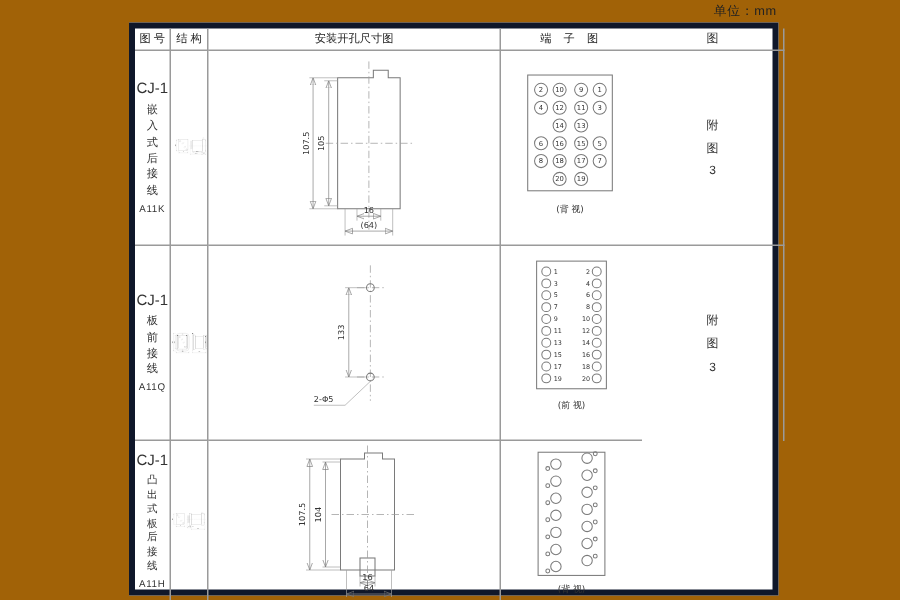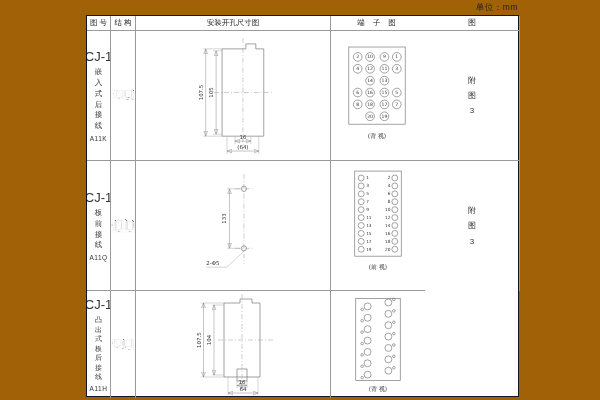--- a/index.html
+++ b/index.html
@@ -1,29 +1,29 @@
 <!DOCTYPE html>
 <html><head>
 <meta charset="utf-8">
 <style>
   html,body{margin:0;padding:0;background:#fff;}
   .page{position:relative;width:600px;height:400px;background:#a16207;overflow:hidden;
         font-family:"Liberation Sans",sans-serif;color:#333;}
   .unit{position:absolute;top:2px;right:82px;font-size:8.5px;color:#222;letter-spacing:.5px;}
   .tbl{position:absolute;left:86px;top:15px;width:433px;height:382px;box-sizing:border-box;
        display:grid;grid-template-columns:24px 25px 195px 94px 95px;
-       grid-template-rows:15px 130px 130px 107px;border:1px solid #0f172a;background:#fff;}
+       grid-template-rows:15px 130px 130px 107px;border:4px solid #0f172a;background:#fff;}
   .cell{box-sizing:border-box;border-right:1px solid #9a9a9a;border-bottom:1px solid #9a9a9a;
         display:flex;align-items:center;justify-content:center;overflow:hidden;}
   .lc{border-right:none;} .lr{border-bottom:none;}
   .hd{font-size:7.5px;white-space:nowrap;color:#222;}
   .fig{font-size:8px;}
   .fig span{display:block;width:1em;line-height:1.9;word-break:break-all;text-align:center;}
   .struct{flex-direction:column;gap:3px;font-size:7.5px;}
-  .struct .model{font-size:13px;white-space:nowrap;}
+  .struct .model{font-size:10px;white-space:nowrap;}
   .struct .desc{width:1em;word-break:break-all;line-height:1.45;text-align:right;}
   .struct .code{font-size:6.5px;letter-spacing:.5px;}
   svg{display:block;width:100%;height:100%;}
   svg line,svg path,svg rect,svg circle{stroke:#7a7a7a;fill:none;stroke-width:0.7;}
   svg .dimline{stroke:#8b8b8b;stroke-width:0.5;}
   svg .ext{stroke:#a0a0a0;stroke-width:0.45;}
   svg .cl{stroke:#9c9c9c;stroke-width:0.5;stroke-dasharray:5 2 1 2;}
   svg .dash{stroke-dasharray:2 1.5;}
   svg text{fill:#333;stroke:none;font-family:"DejaVu Sans",sans-serif;}
   svg .dim{font-size:5.5px;}

